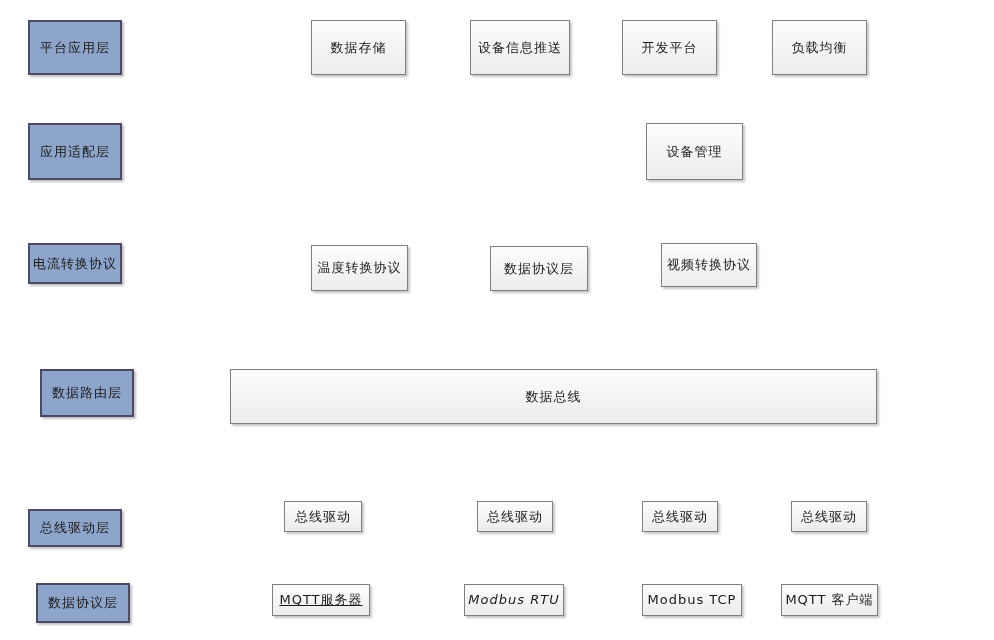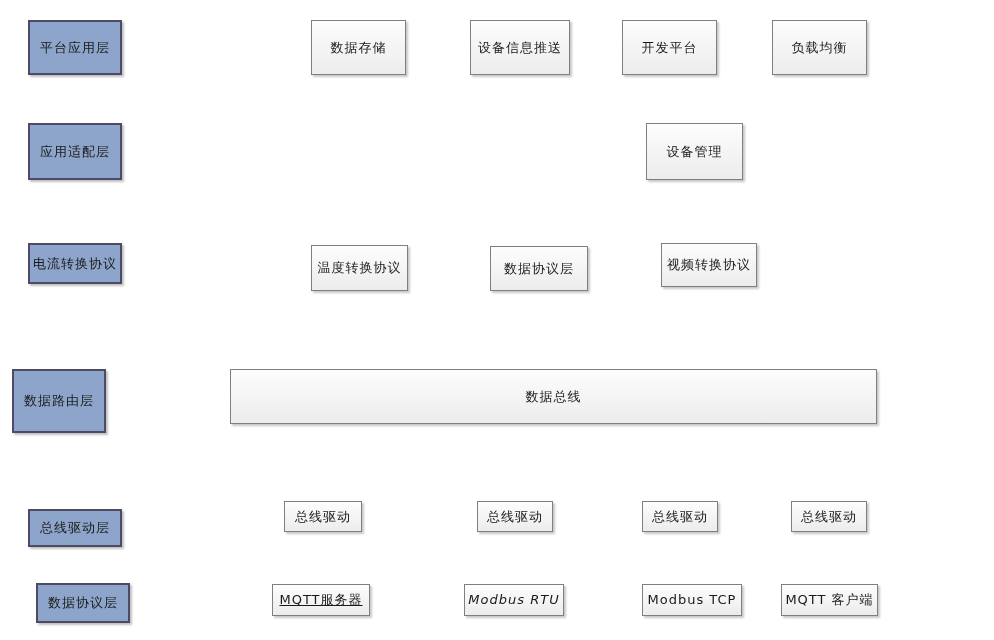--- a/index.html
+++ b/index.html
@@ -46,21 +46,21 @@
   }
 </style>
 </head>
 <body>
 
 <div class="canvas">
 
   <div class="layer-box" style="left:28px; top:20px;  width:94px; height:55px;">平台应用层</div>
   <div class="layer-box" style="left:28px; top:123px; width:94px; height:57px;">应用适配层</div>
   <div class="layer-box" style="left:28px; top:243px; width:94px; height:41px;">电流转换协议</div>
-  <div class="layer-box" style="left:12px; top:369px; width:94px; height:64px;">数据路由层</div>
+  <div class="layer-box" style="left:40px; top:369px; width:94px; height:48px;">数据路由层</div>
   <div class="layer-box" style="left:28px; top:509px; width:94px; height:38px;">总线驱动层</div>
   <div class="layer-box" style="left:36px; top:583px; width:94px; height:40px;">数据协议层</div>
 
   <div class="comp-box" style="left:470px; top:20px; width:100px; height:55px;">设备信息推送</div>
   <div class="comp-box" style="left:311px; top:20px; width:95px;  height:55px;">数据存储</div>
   <div class="comp-box" style="left:622px; top:20px; width:95px;  height:55px;">开发平台</div>
   <div class="comp-box" style="left:772px; top:20px; width:95px;  height:55px;">负载均衡</div>
 
   <div class="comp-box" style="left:646px; top:123px; width:97px; height:57px;">设备管理</div>
 

